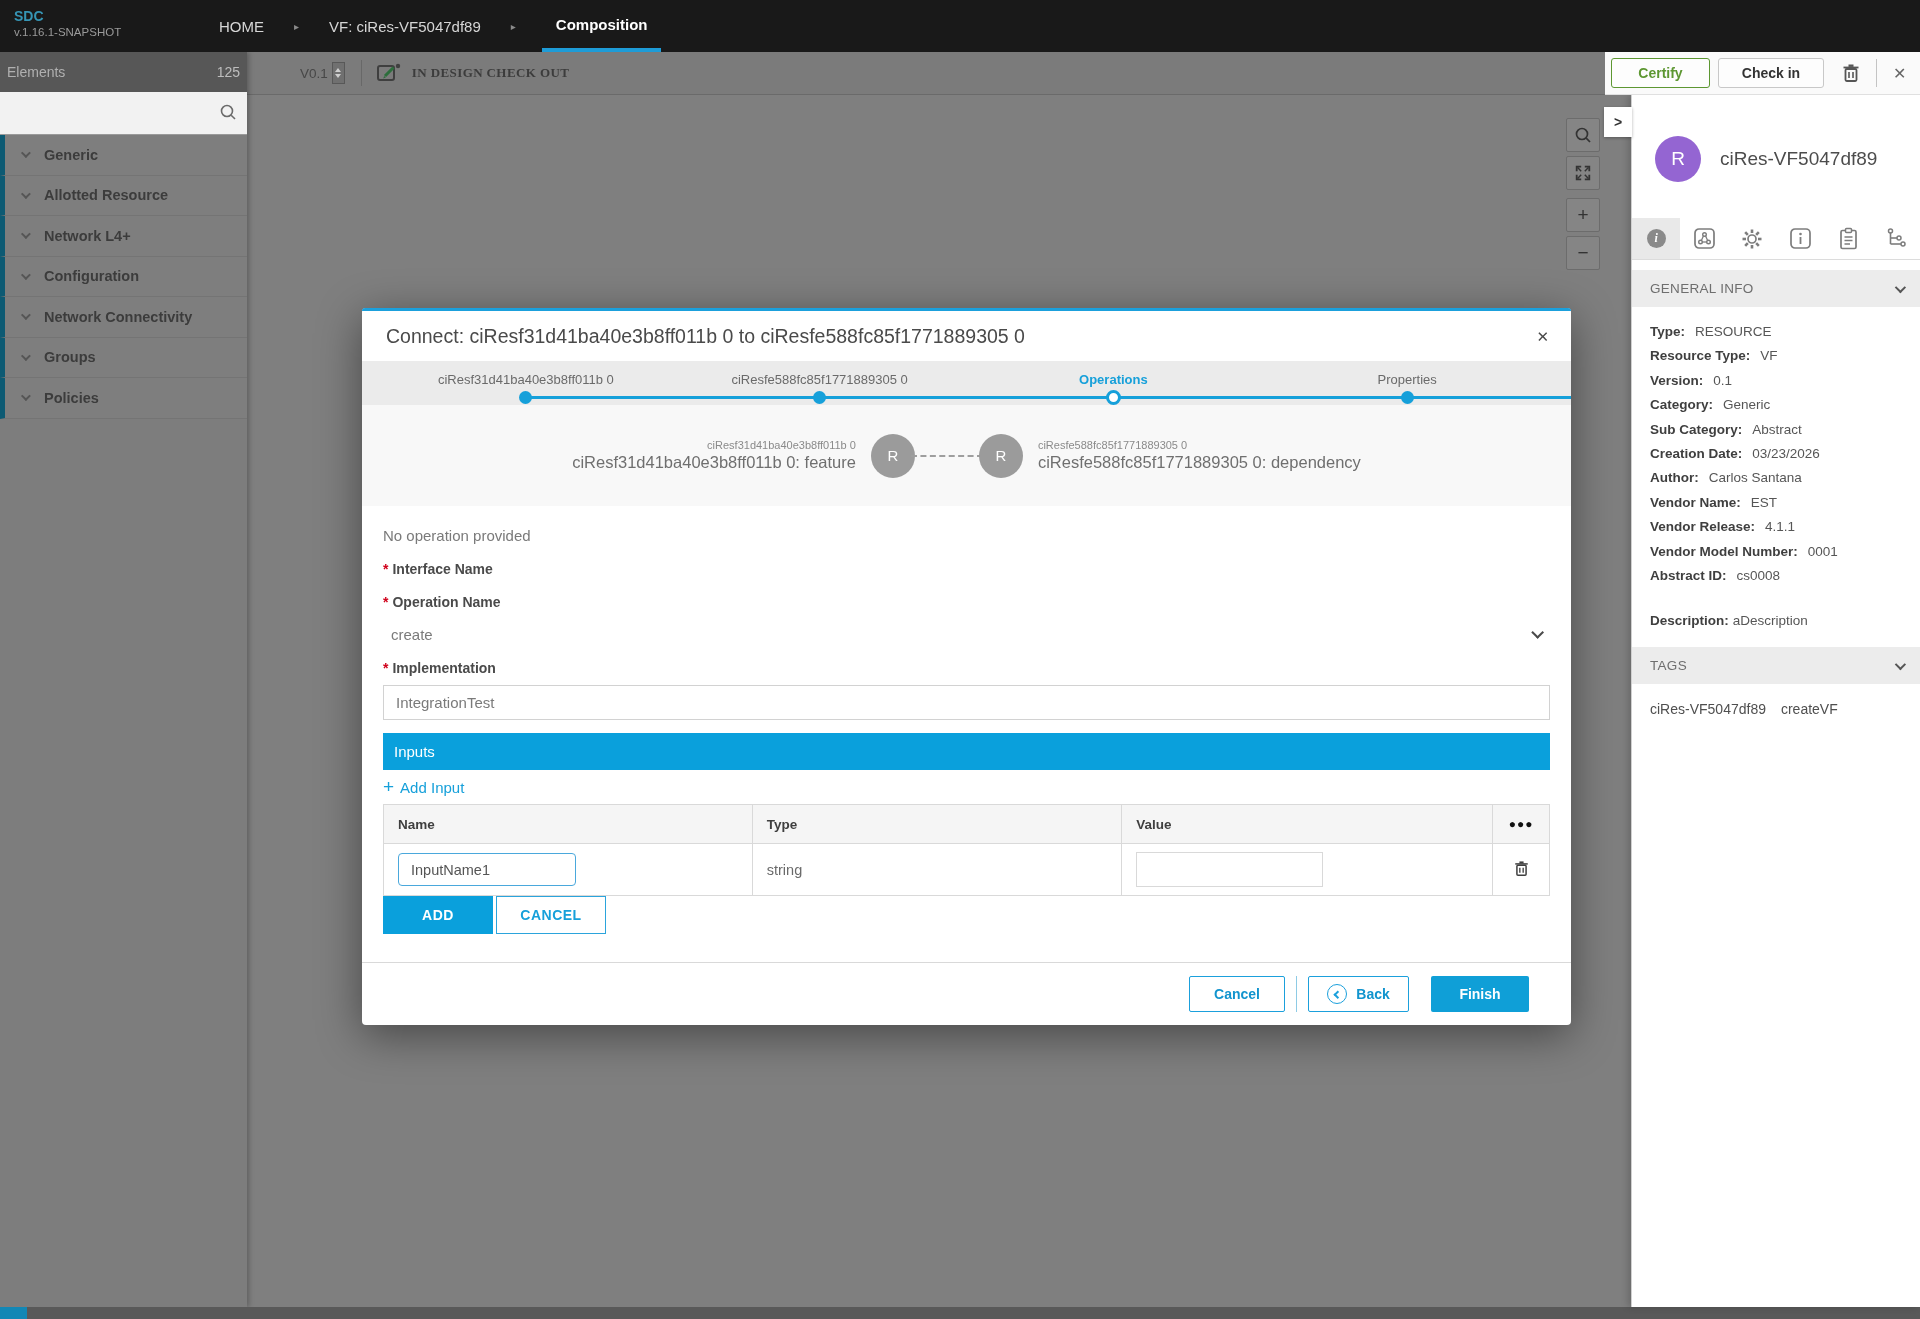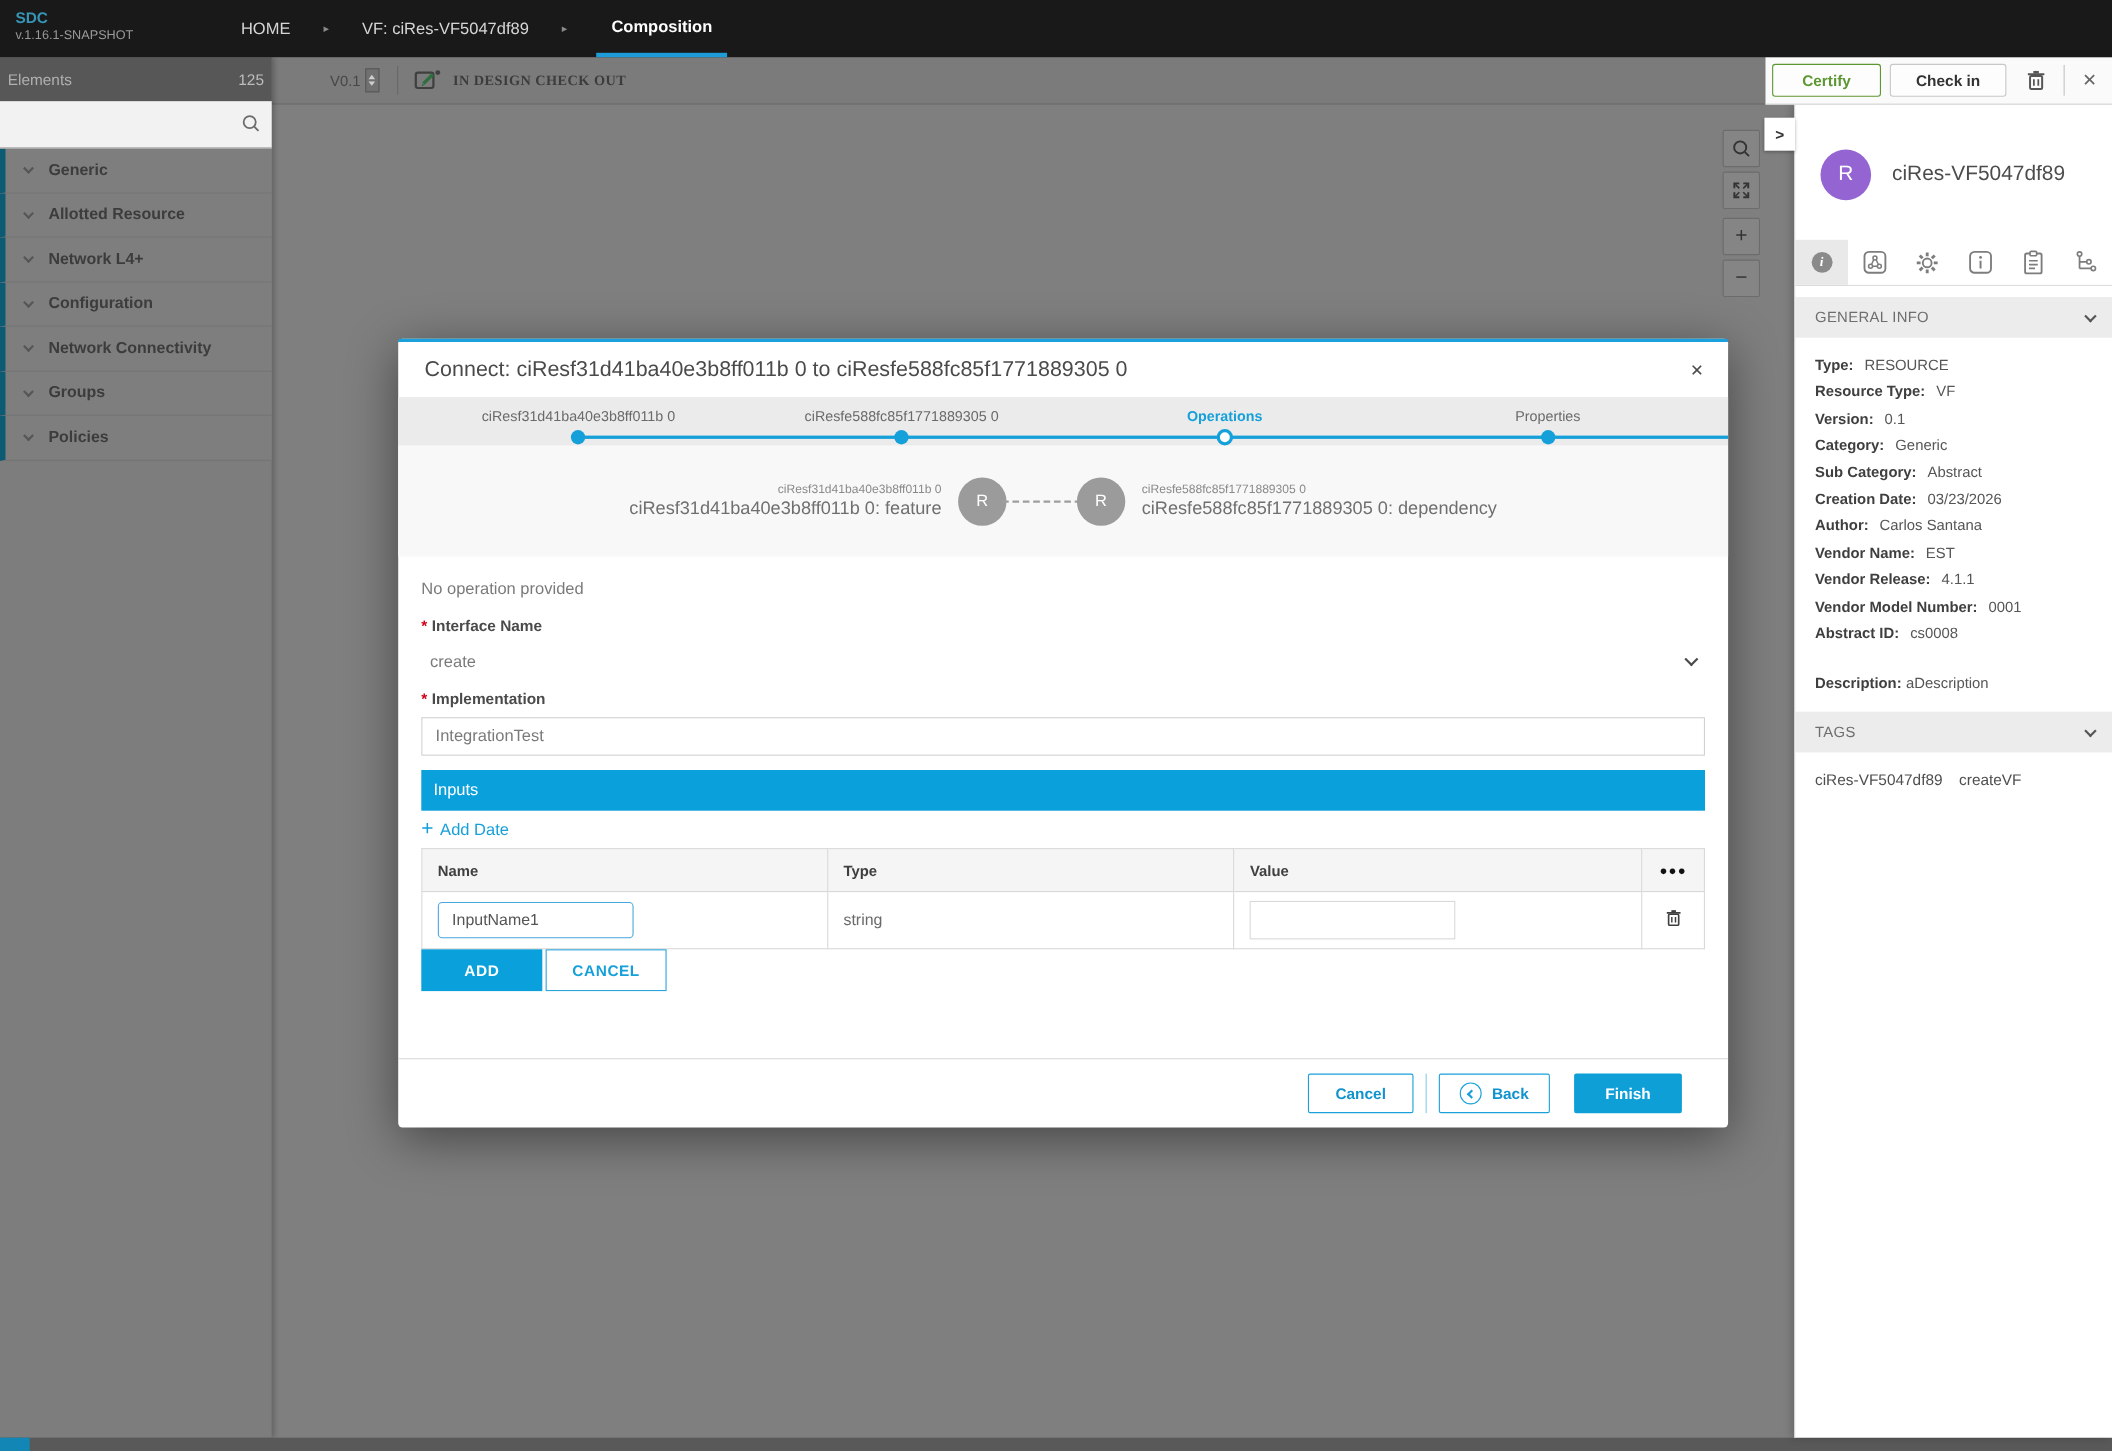--- a/index.html
+++ b/index.html
@@ -378,32 +378,33 @@
         <span class="cv-small">ciResfe588fc85f1771889305 0</span>
         <span class="cv-big">ciResfe588fc85f1771889305 0: dependency</span>
       </div>
     </div>
 
     <div class="modal-form">
       <div class="muted-line">No operation provided</div>
 
       <div class="field-label"><span class="req-star">*</span><span>Interface Name</span></div>
 
+      <div class="field-label"><span class="req-star">*</span><span>Operation Name</span></div>
       <div class="select-row">
         <span class="select-value">create</span>
         <span class="select-chev"></span>
       </div>
 
       <div class="field-label"><span class="req-star">*</span><span>Implementation</span></div>
       <input class="impl-input" type="text" value="IntegrationTest" style="">
 
       <div class="inputs-bar">Inputs</div>
       <div class="add-input">
         <span class="add-plus">+</span>
-        <span>Add Date</span>
+        <span>Add Input</span>
       </div>
 
       <table class="inputs-table">
         <colgroup>
             <col style="width:369px;">
             <col style="width:370px;">
             <col style="width:371px;">
             <col style="width:57px;">
           </colgroup>
         <thead>

